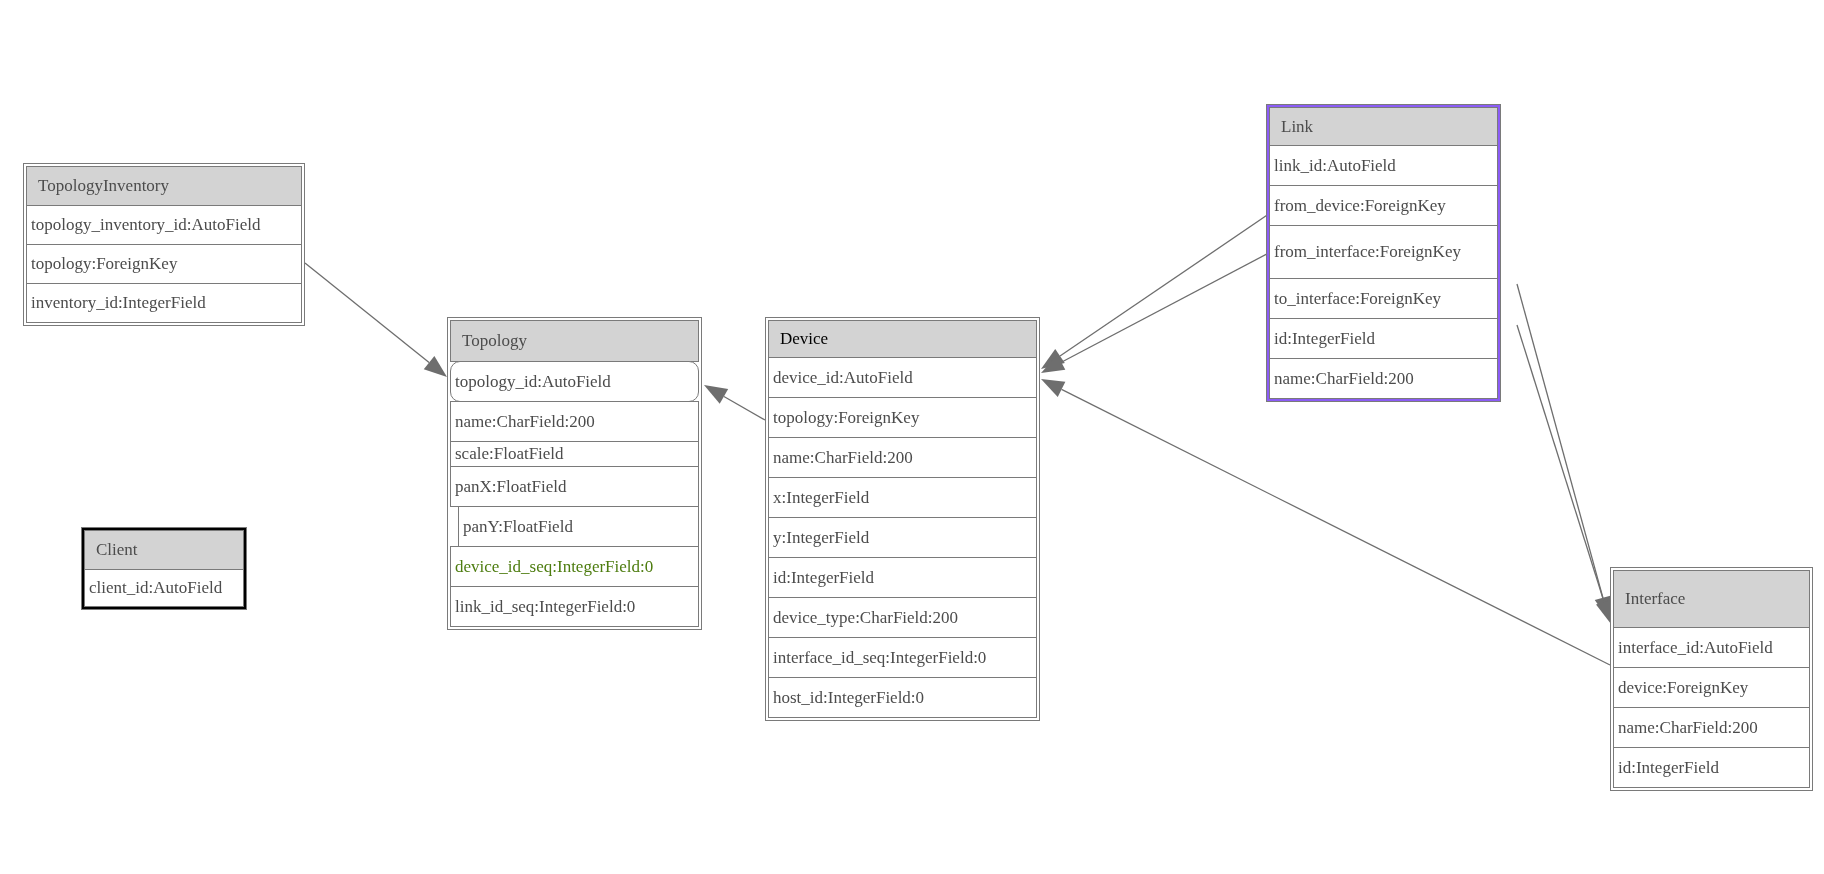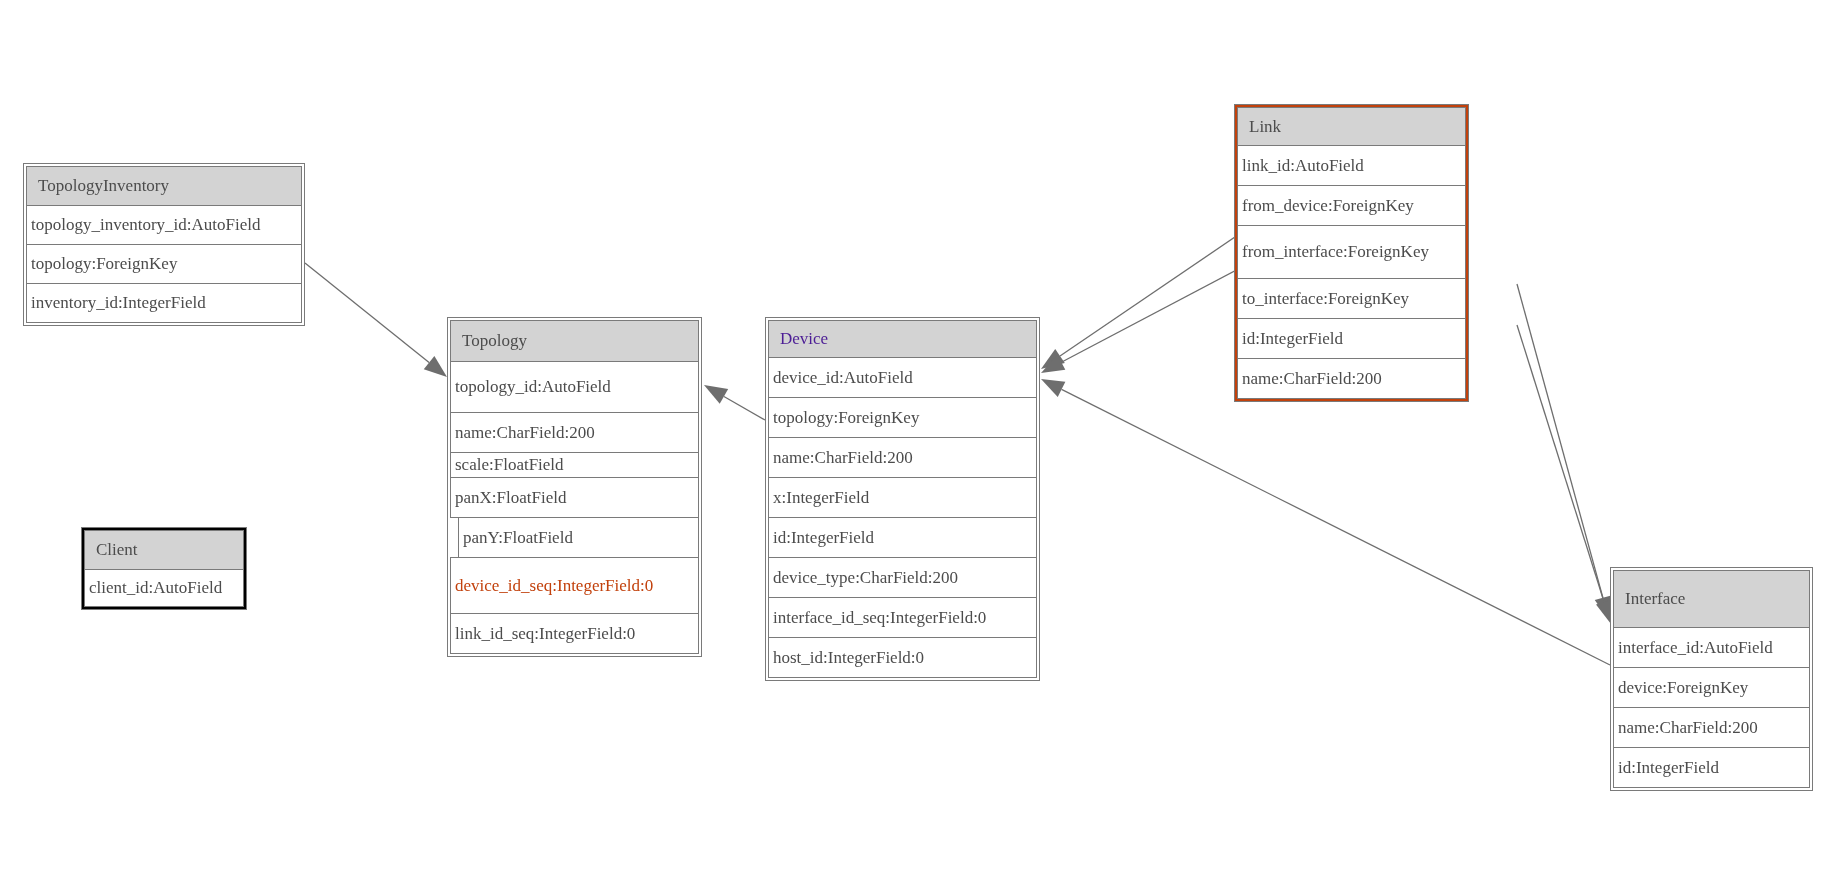--- a/index.html
+++ b/index.html
@@ -99,80 +99,83 @@
           <span>topology:ForeignKey</span>
         </div>
         <div class="field-row" style="height: 40px; border-color: rgb(122, 122, 122); color: rgb(76, 76, 76);">
           <span>inventory_id:IntegerField</span>
         </div>
       </div>
       <div class="entity" style="left: 447px; top: 317px; width: 255px; border-color: rgb(122, 122, 122); background: rgb(255, 255, 255);">
         <div class="entity-header" style="height: 42px; background: rgb(211, 211, 211); border-color: rgb(122, 122, 122); color: rgb(76, 76, 76);">
           <span>Topology</span>
         </div>
-        <div class="field-row" style="height: 52px; border-color: rgb(122, 122, 122); color: rgb(76, 76, 76);">
+        <div class="field-row" style="height: 41px; border-color: rgb(122, 122, 122); color: rgb(76, 76, 76); border-radius: 10px;">
           <span>topology_id:AutoField</span>
         </div>
         <div class="field-row" style="height: 41px; border-color: rgb(122, 122, 122); color: rgb(76, 76, 76);">
           <span>name:CharField:200</span>
         </div>
         <div class="field-row" style="height: 26px; border-color: rgb(122, 122, 122); color: rgb(76, 76, 76);">
           <span>scale:FloatField</span>
         </div>
         <div class="field-row" style="height: 41px; border-color: rgb(122, 122, 122); color: rgb(76, 76, 76);">
           <span>panX:FloatField</span>
         </div>
         <div class="field-row" style="height: 41px; border-color: rgb(122, 122, 122); color: rgb(76, 76, 76); margin-left: 8px;">
           <span>panY:FloatField</span>
         </div>
-        <div class="field-row" style="height: 57px; border-color: rgb(122, 122, 122); color: #c2410c;">
+        <div class="field-row" style="height: 41px; border-color: rgb(122, 122, 122); color: #4d7c0f;">
           <span>device_id_seq:IntegerField:0</span>
         </div>
         <div class="field-row" style="height: 41px; border-color: rgb(122, 122, 122); color: rgb(76, 76, 76);">
           <span>link_id_seq:IntegerField:0</span>
         </div>
       </div>
       <div class="entity" style="left: 81px; top: 527px; width: 166px; border-color: rgb(122, 122, 122); background: #000000;">
         <div class="entity-header" style="height: 40px; background: rgb(211, 211, 211); border-color: rgb(122, 122, 122); color: rgb(76, 76, 76);">
           <span>Client</span>
         </div>
         <div class="field-row" style="height: 38px; border-color: rgb(122, 122, 122); color: rgb(76, 76, 76);">
           <span>client_id:AutoField</span>
         </div>
       </div>
       <div class="entity" style="left: 765px; top: 317px; width: 275px; border-color: rgb(122, 122, 122); background: rgb(255, 255, 255);">
-        <div class="entity-header" style="height: 38px; background: rgb(211, 211, 211); border-color: rgb(122, 122, 122); color: #4c1d95;">
+        <div class="entity-header" style="height: 38px; background: rgb(211, 211, 211); border-color: rgb(122, 122, 122); color: #000000;">
           <span>Device</span>
         </div>
         <div class="field-row" style="height: 41px; border-color: rgb(122, 122, 122); color: rgb(76, 76, 76);">
           <span>device_id:AutoField</span>
         </div>
         <div class="field-row" style="height: 41px; border-color: rgb(122, 122, 122); color: rgb(76, 76, 76);">
           <span>topology:ForeignKey</span>
         </div>
         <div class="field-row" style="height: 41px; border-color: rgb(122, 122, 122); color: rgb(76, 76, 76);">
           <span>name:CharField:200</span>
         </div>
         <div class="field-row" style="height: 41px; border-color: rgb(122, 122, 122); color: rgb(76, 76, 76);">
           <span>x:IntegerField</span>
         </div>
         <div class="field-row" style="height: 41px; border-color: rgb(122, 122, 122); color: rgb(76, 76, 76);">
+          <span>y:IntegerField</span>
+        </div>
+        <div class="field-row" style="height: 41px; border-color: rgb(122, 122, 122); color: rgb(76, 76, 76);">
           <span>id:IntegerField</span>
         </div>
         <div class="field-row" style="height: 41px; border-color: rgb(122, 122, 122); color: rgb(76, 76, 76);">
           <span>device_type:CharField:200</span>
         </div>
         <div class="field-row" style="height: 41px; border-color: rgb(122, 122, 122); color: rgb(76, 76, 76);">
           <span>interface_id_seq:IntegerField:0</span>
         </div>
         <div class="field-row" style="height: 41px; border-color: rgb(122, 122, 122); color: rgb(76, 76, 76);">
           <span>host_id:IntegerField:0</span>
         </div>
       </div>
-      <div class="entity" style="left: 1234px; top: 104px; width: 235px; border-color: rgb(122, 122, 122); background: #c2410c;">
+      <div class="entity" style="left: 1266px; top: 104px; width: 235px; border-color: rgb(122, 122, 122); background: #8b5cf6;">
         <div class="entity-header" style="height: 39px; background: rgb(211, 211, 211); border-color: rgb(122, 122, 122); color: rgb(76, 76, 76);">
           <span>Link</span>
         </div>
         <div class="field-row" style="height: 41px; border-color: rgb(122, 122, 122); color: rgb(76, 76, 76);">
           <span>link_id:AutoField</span>
         </div>
         <div class="field-row" style="height: 41px; border-color: rgb(122, 122, 122); color: rgb(76, 76, 76);">
           <span>from_device:ForeignKey</span>
         </div>
         <div class="field-row" style="height: 54px; border-color: rgb(122, 122, 122); color: rgb(76, 76, 76);">

